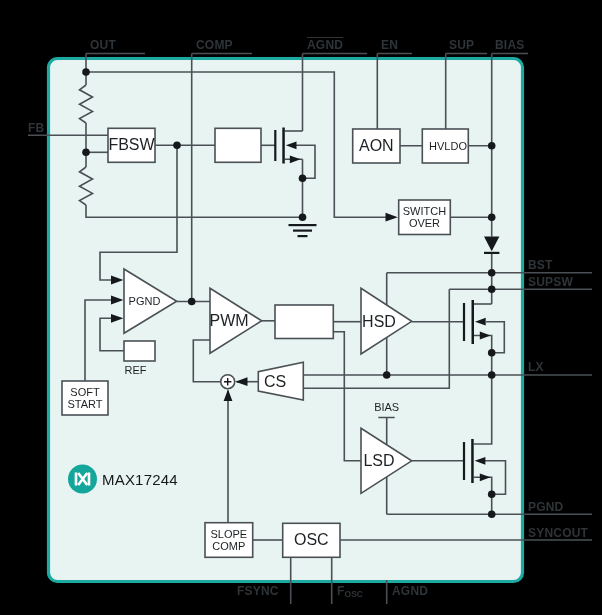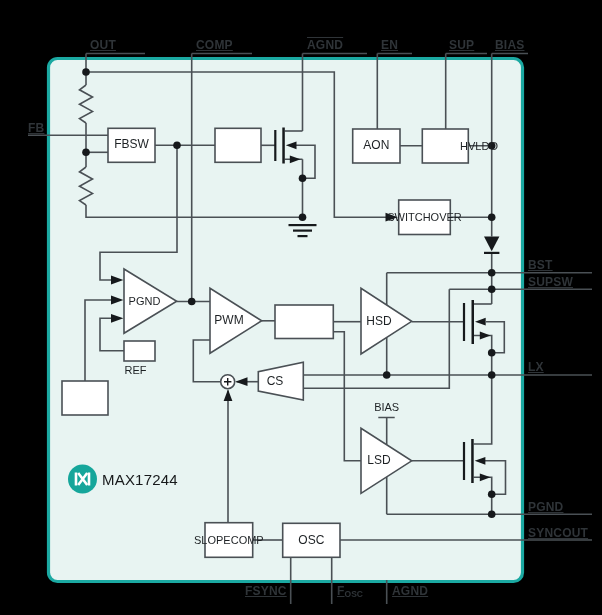--- a/index.html
+++ b/index.html
@@ -1,25 +1,25 @@
 <!DOCTYPE html>
 <html><head>
 <meta charset="utf-8">
 <style>
   html,body{margin:0;padding:0;background:#000;}
   .stage{position:relative;width:602px;height:615px;background:#000;overflow:hidden;
          font-family:"Liberation Sans",sans-serif;}
   .stage svg{position:absolute;left:0;top:0;}
   .lbl{position:absolute;color:#2f3438;font-size:12px;font-weight:bold;line-height:1;
-       letter-spacing:.2px;white-space:nowrap;text-decoration:underline;}
+       letter-spacing:.2px;white-space:nowrap;}
   .lbl.ov{text-decoration:overline;}
   .lbl .sub{font-size:8.5px;font-weight:bold;vertical-align:-2px;letter-spacing:0;}
   .blk{position:absolute;display:flex;align-items:center;justify-content:center;
-       color:#1d2124;font-size:12px;line-height:1.12;text-align:center;white-space:nowrap;}
-  .blk.two{flex-direction:row;font-size:11px;}
+       color:#1d2124;font-size:16px;line-height:1.12;text-align:center;white-space:nowrap;}
+  .blk.two{flex-direction:column;font-size:11px;}
   .blk.sm{font-size:11px;}
   .logo-text{position:absolute;color:#17191b;font-weight:normal;font-size:15px;letter-spacing:.2px;line-height:1;}
 </style>
 </head>
 <body>
 
 <div class="stage">
 
   <svg width="602" height="615" viewBox="0 0 602 615">
 
@@ -187,32 +187,36 @@
   <div class="lbl" style="left:495px;top:39px">BIAS</div>
 
   <div class="lbl" style="left:28px;top:121.5px">FB</div>
 
   <div class="lbl" style="left:528px;top:259px">BST</div>
   <div class="lbl" style="left:528px;top:275.5px">SUPSW</div>
   <div class="lbl" style="left:528px;top:361px">LX</div>
   <div class="lbl" style="left:528px;top:500.5px">PGND</div>
   <div class="lbl" style="left:528px;top:526.5px">SYNCOUT</div>
 
-  <div class="lbl" style="left:245px;top:584.5px;width:41px;text-align:left">FSYNC</div>
+  <div class="lbl" style="left:237px;top:584.5px;width:41px;text-align:left">FSYNC</div>
   <div class="lbl" style="left:337px;top:584.5px"><span>F</span><span class="sub">OSC</span></div>
   <div class="lbl" style="left:392px;top:584.5px">AGND</div>
 
   <div class="blk" style="left:108px;top:128px;width:47px;height:34px">FBSW</div>
   <div class="blk" style="left:352.7px;top:129px;width:47.3px;height:34px">AON</div>
-  <div class="blk sm" style="left:447px;top:129px;width:64px;height:34px">HVLDO</div>
+  <div class="blk sm" style="left:416px;top:129px;width:64px;height:34px">HVLDO</div>
   <div class="blk two" style="left:398.7px;top:200px;width:51.6px;height:34.5px">
     <span>SWITCH</span>
     <span>OVER</span>
   </div>
   <div class="blk sm" style="left:124px;top:360px;width:23px;height:20px">REF</div>
+  <div class="blk two" style="left:62px;top:381px;width:46px;height:34px">
+    <span>SOFT</span>
+    <span>START</span>
+  </div>
   <div class="blk two" style="left:205px;top:522.7px;width:47.7px;height:34.6px">
     <span>SLOPE</span>
     <span>COMP</span>
   </div>
   <div class="blk" style="left:282.7px;top:523.3px;width:57.3px;height:34px">OSC</div>
   <div class="blk sm" style="left:125px;top:294px;width:39px;height:14px">PGND</div>
   <div class="blk" style="left:211px;top:313.5px;width:36px;height:14px">PWM</div>
   <div class="blk" style="left:362px;top:314.5px;width:34px;height:14px">HSD</div>
   <div class="blk" style="left:362px;top:454px;width:34px;height:14px">LSD</div>
   <div class="blk" style="left:260px;top:375px;width:30px;height:14px">CS</div>

